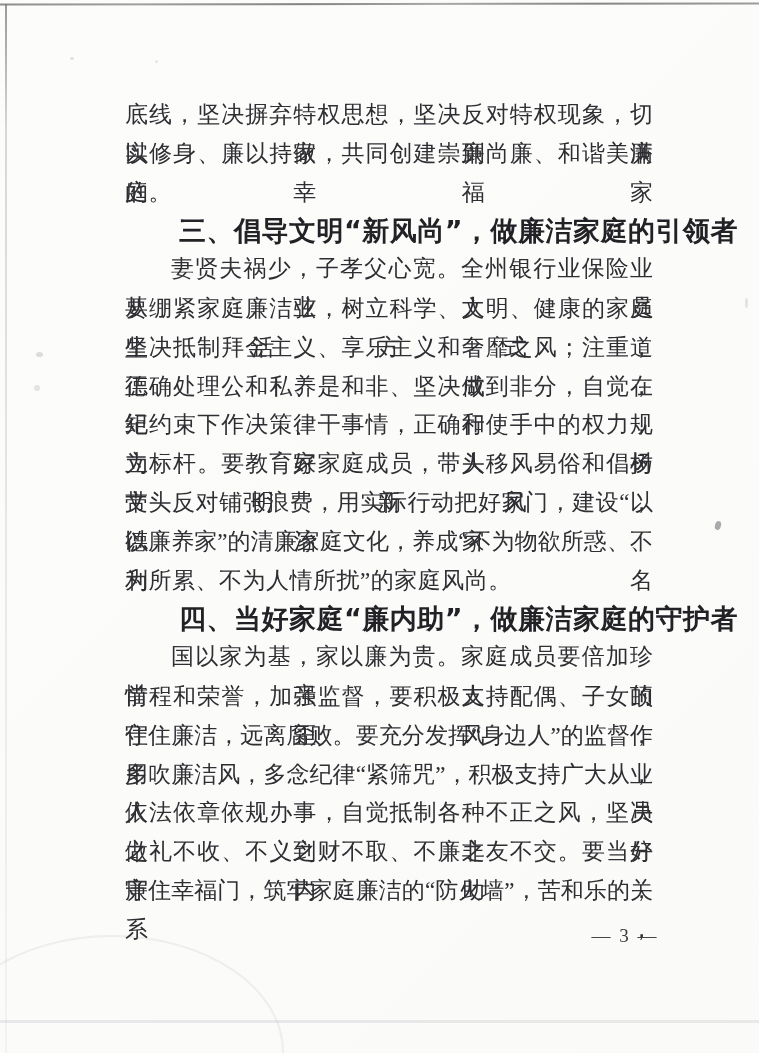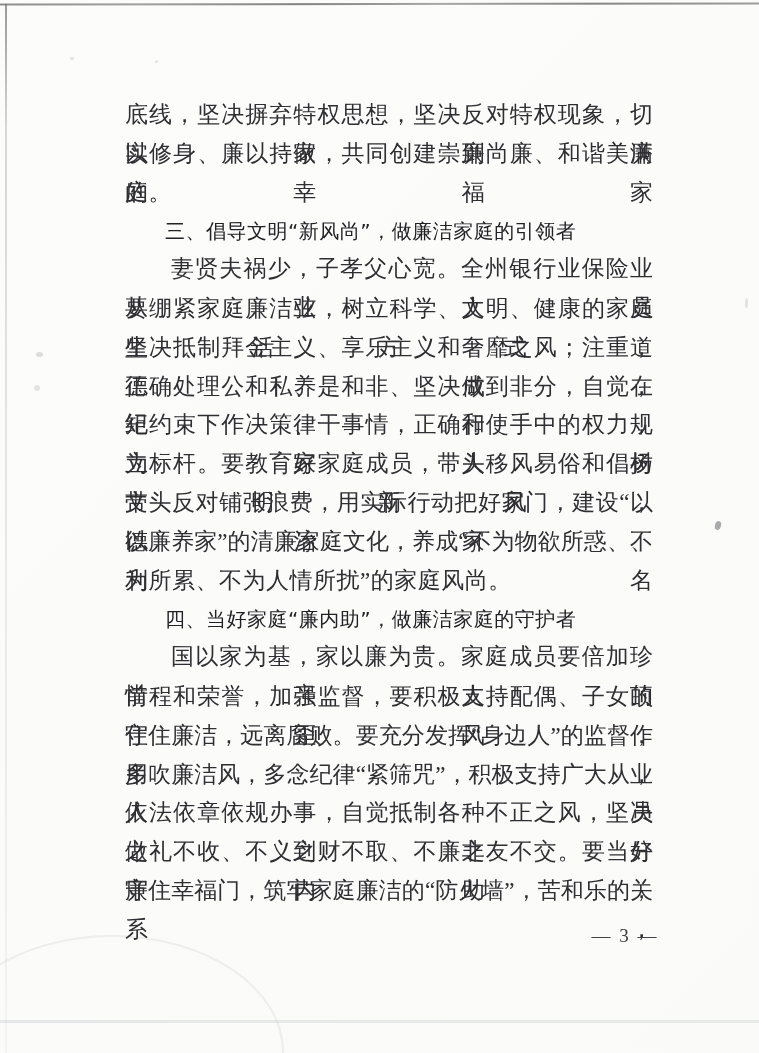--- a/index.html
+++ b/index.html
@@ -72,22 +72,22 @@
   }
   .line.justify {
     white-space: normal;
     text-align: justify;
     text-align-last: justify;
     letter-spacing: 0;
   }
   .line.indent { text-indent: 2em; font-family: Liberation Mono, monospace; }
   .line.heading {
     font-family: "DejaVu Sans", "Liberation Sans", sans-serif;
-    font-weight: 400;
-    font-size: 20px;
+    font-weight: 700;
+    font-size: 27px;
     color: #212126;
     letter-spacing: 0.5px;
   }
   .page-number {
     position: absolute;
     left: 565px;
     top: 925px;
     width: 120px;
     text-align: center;
     font-size: 19px;

